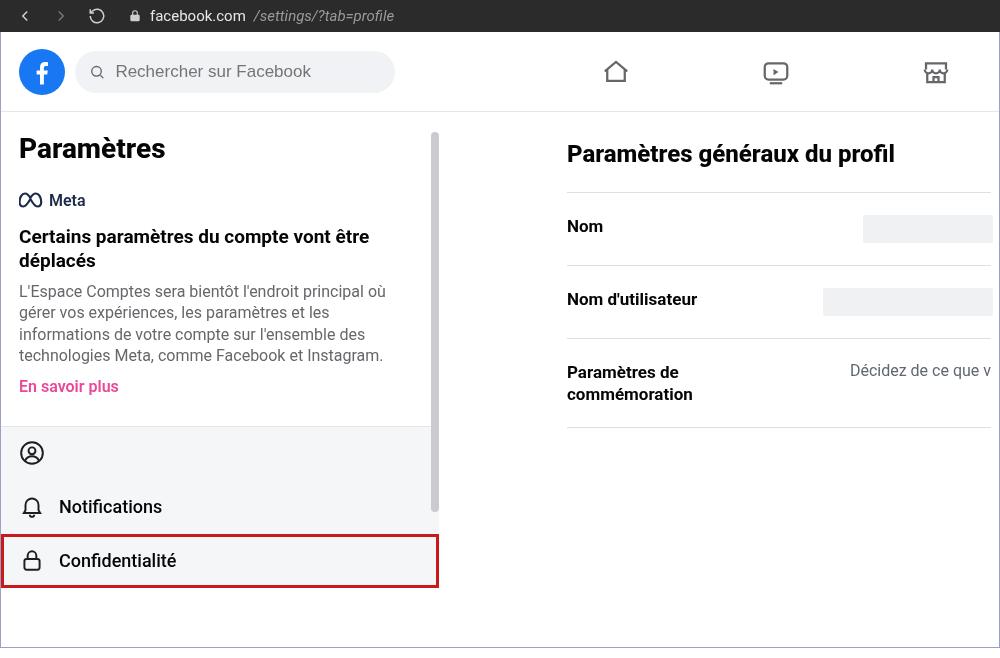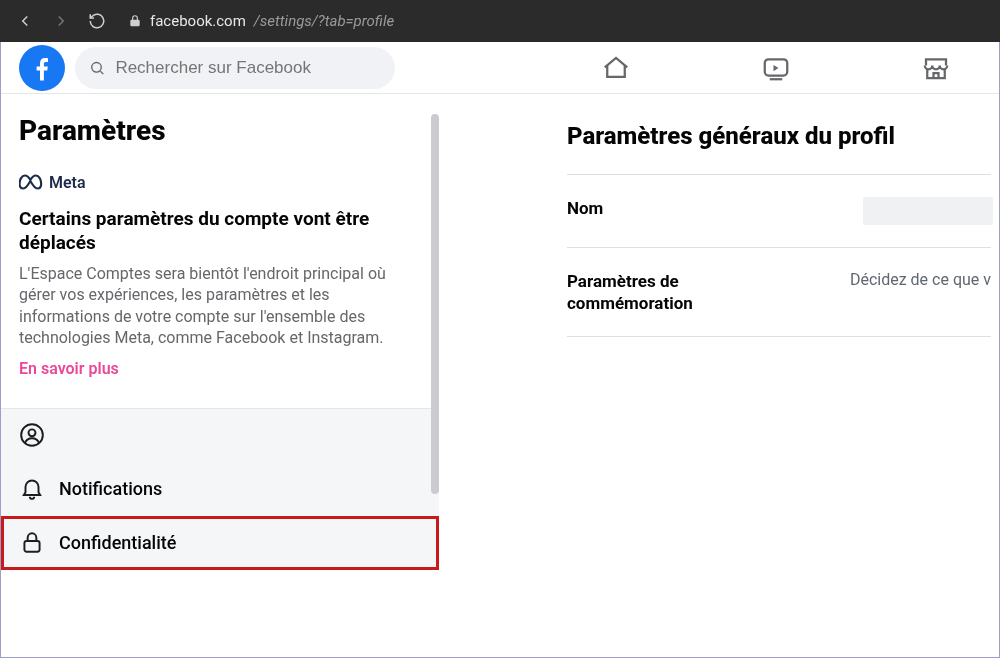--- a/index.html
+++ b/index.html
@@ -1,20 +1,20 @@
 <!DOCTYPE html>
 <html><head>
 <meta charset="utf-8">
 <style>
   * { box-sizing: border-box; margin: 0; padding: 0; }
   html, body { width: 1000px; height: 658px; font-family: -apple-system, BlinkMacSystemFont, "Segoe UI", Roboto, Helvetica, Arial, sans-serif; overflow: hidden; }
 
   
   .chrome-bar {
-    height: 42px;
+    height: 32px;
     background: #2b2b2b;
     display: flex;
     align-items: center;
     padding: 0 10px;
     gap: 6px;
     color: #cfcfcf;
     font-size: 14px;
   }
   .chrome-btn {
     width: 30px; height: 30px;
@@ -39,21 +39,21 @@
     height: 616px;
     background:#fff;
     display:flex;
     flex-direction:column;
     border:1px solid #9aa0c7;
     border-top:none;
   }
 
   
   .fb-topbar {
-    height: 52px;
+    height: 80px;
     display:flex;
     align-items:center;
     padding: 0 18px;
     border-bottom:1px solid #e4e6eb;
     background:#ffffff;
   }
   .fb-logo {
     width:46px;height:46px;border-radius:50%;
     background:#1877f2;
     display:flex;align-items:center;justify-content:center;
@@ -307,20 +307,24 @@
 
     <div class="main">
       <h2>Paramètres généraux du profil</h2>
       <div class="settings-rows">
 
         <div class="set-row">
           <div class="label">Nom</div>
           <div class="value-ph"></div>
         </div>
 
+        <div class="set-row">
+          <div class="label">Nom d'utilisateur</div>
+          <div class="value-ph" style="width:170px"></div>
+        </div>
 
         <div class="set-row last">
           <div class="label">Paramètres de commémoration</div>
           <div class="desc">Décidez de ce que v</div>
         </div>
 
       </div>
     </div>
 
   </div>

